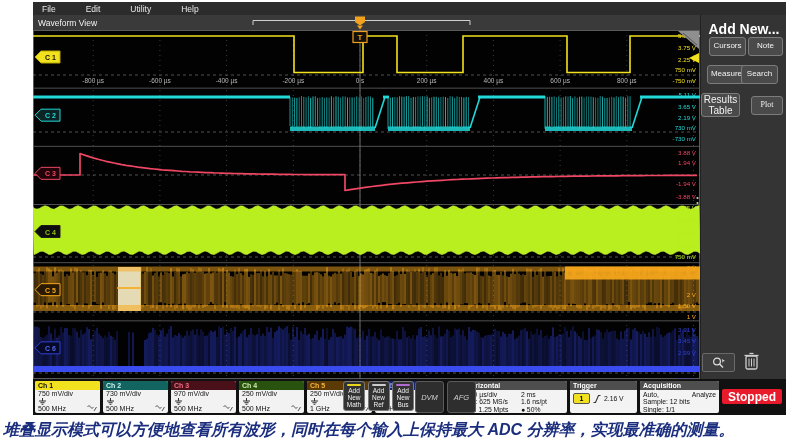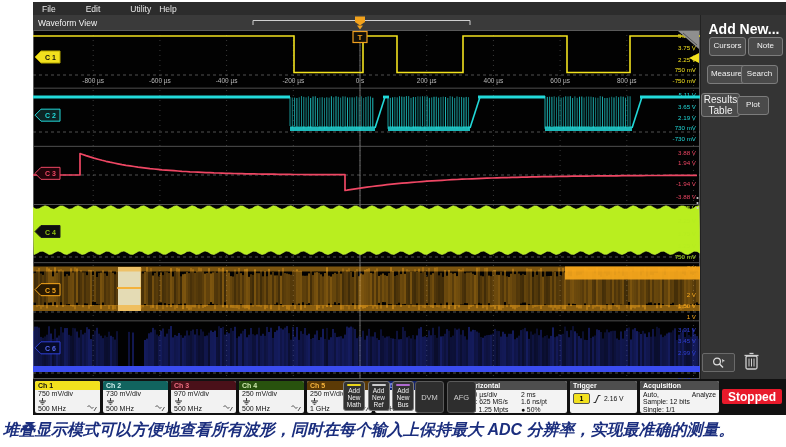--- a/index.html
+++ b/index.html
@@ -3,21 +3,21 @@
 <meta charset="utf-8">
 <style>
   html,body{margin:0;padding:0;background:#ffffff;width:786px;height:447px;
     font-family:"Liberation Sans", sans-serif; -webkit-font-smoothing:antialiased;}
   .page{position:relative;width:786px;height:447px;background:#fff;overflow:hidden;}
   .screen{position:absolute;left:33px;top:2px;width:695px;height:413px;background:#84cc16;}
   
   .menubar{position:absolute;left:0;top:0;width:753px;height:13px;background:#2c2c2c;
     display:flex;align-items:center;border-bottom:1px solid #1a1a1a;}
   .menubar .mi{color:#e8e8e8;font-size:8.5px;padding:0 4px;}
-  .mi.m0{margin-left:5px}.mi.m1{margin-left:22px}.mi.m2{margin-left:22px}.mi.m3{}
+  .mi.m0{margin-left:5px}.mi.m1{margin-left:22px}.mi.m2{margin-left:22px}.mi.m3{margin-left:22px}
   
   .tabbar{position:absolute;left:0;top:13px;width:667px;height:15px;background:#3a3a3a;border-bottom:1px solid #666;padding-left:35px;}
   .tabbar .title{position:absolute;left:5px;top:3px;color:#f2f2f2;font-size:8.5px;}
   .tabbar svg{position:absolute;left:0;top:0;}
   
   .grid{position:absolute;left:0;top:28px;width:667px;height:349px;background:#020202;}
   
   .sidebar{position:absolute;left:667px;top:13px;width:86px;height:364px;background:#343434;border-left:1px solid #222;}
   .sidebar .sb-title{color:#fff;font-size:14px;font-weight:bold;text-align:center;margin-top:6px;}
   .sb-btn{position:absolute;background:#4a4a4a;border:1px solid #7c7c7c;border-radius:3px;
@@ -27,21 +27,21 @@
   
   .bottombar{position:absolute;left:0;top:377px;width:753px;height:36px;background:#111;}
   .chcard{position:absolute;top:2px;width:65px;height:32px;border-radius:2px;overflow:hidden;background:#f2f2f2;}
   .chcard .hd{height:9px;font-size:7px;font-weight:bold;padding-left:3px;line-height:9px;}
   .chcard .bd{padding:0 3px;color:#111;font-size:7px;line-height:7.6px;}
   .chcard .bwrow{display:flex;justify-content:space-between;align-items:center;}
   .addbtn{position:absolute;top:2px;width:22px;height:30px;background:#323232;border:1px solid #7a7a7a;border-radius:3px;
     color:#f0f0f0;font-size:6.5px;line-height:7px;text-align:center;padding-top:2px;box-sizing:border-box;}
   .addbtn .accent{display:block;width:14px;height:2px;margin:0 auto 1px auto;border-radius:1px;}
   .instbtn{position:absolute;top:2px;width:27px;height:30px;background:#2e2e2e;border:1px solid #5a5a5a;border-radius:3px;
-    color:#cfcfcf;font-size:7.5px;display:flex;align-items:center;justify-content:center;}
+    color:#cfcfcf;font-size:7.5px;display:flex;align-items:center;justify-content:center;font-style:italic;}
   .panel{position:absolute;top:2px;height:32px;background:#f3f3f3;border-radius:2px;overflow:hidden;}
   .panel .phd{height:9px;background:#4e4e4e;color:#fff;font-size:7px;font-weight:bold;line-height:9px;padding-left:3px;}
   .panel .pbd{padding:1px 3px;color:#111;font-size:6.8px;line-height:7.4px;}
   .hrow{display:flex;} .hrow .c1{width:56%;} .hrow .c2{width:44%;}
   .trig-body{display:flex;align-items:center;gap:3px;padding-top:3px !important;}
   .trig-badge{display:inline-block;width:15px;height:9px;background:#f2e11e;border:1px solid #555;border-radius:2px;
     color:#000;font-size:7px;font-weight:bold;text-align:center;line-height:9px;}
   .acq-r1{display:flex;justify-content:space-between;}
   .stopped{position:absolute;background:#e81a2b;border-radius:2px;color:#fff;font-size:12px;font-weight:bold;
     display:flex;align-items:center;justify-content:center;}
@@ -980,21 +980,21 @@
           <line x1="8" y1="7.5" x2="8" y2="15.5" stroke="#cfcfcf" stroke-width="1"></line>
           <line x1="10.5" y1="7.5" x2="10.5" y2="15.5" stroke="#cfcfcf" stroke-width="1"></line>
           <line x1="13" y1="7.5" x2="13" y2="15.5" stroke="#cfcfcf" stroke-width="1"></line>
         </svg>
       </div>
     <div class="sb-btn" style="left: 8px; top: 22px; width: 35px; height: 17px;">Cursors</div>
         <div class="sb-btn" style="left: 47px; top: 22px; width: 33px; height: 17px;">Note</div>
         <div class="sb-btn" style="left: 6px; top: 50px; width: 37px; height: 17px;">Measure</div>
         <div class="sb-btn" style="left: 40px; top: 50px; width: 35px; height: 17px;">Search</div>
         <div class="sb-btn" style="left: 0; top: 78px; width: 37px; height: 22px; font-size: 10px;">Results<br>Table</div>
-        <div class="sb-btn" style="left: 36px; top: 81px; width: 30px; height: 17px;">Plot</div>
+        <div class="sb-btn" style="left: 50px; top: 81px; width: 30px; height: 17px; font-family: Liberation Serif, serif;">Plot</div>
       </div>
 
     <div class="bottombar" id="bottombar">
 
       <div class="panel" id="horizontal-panel" style="left:430px;width:104px;">
         <div class="phd">Horizontal</div>
         <div class="pbd" id="horizontal-rows">
             <div class="hrow">
               <span class="c1">200 µs/div</span>
               <span class="c2">2 ms</span>

